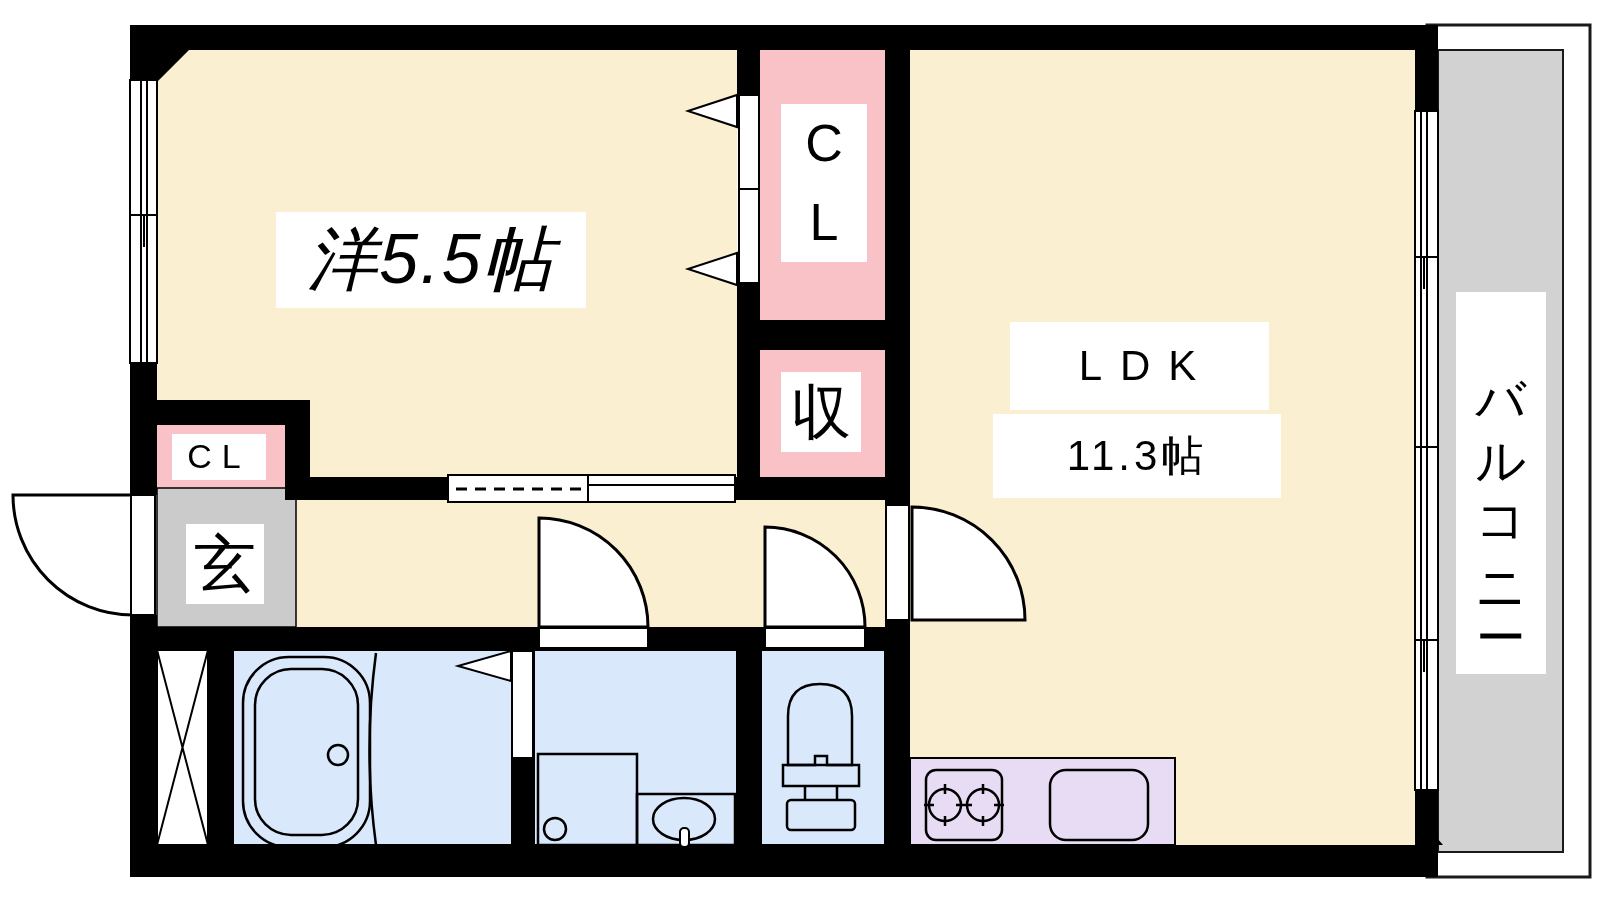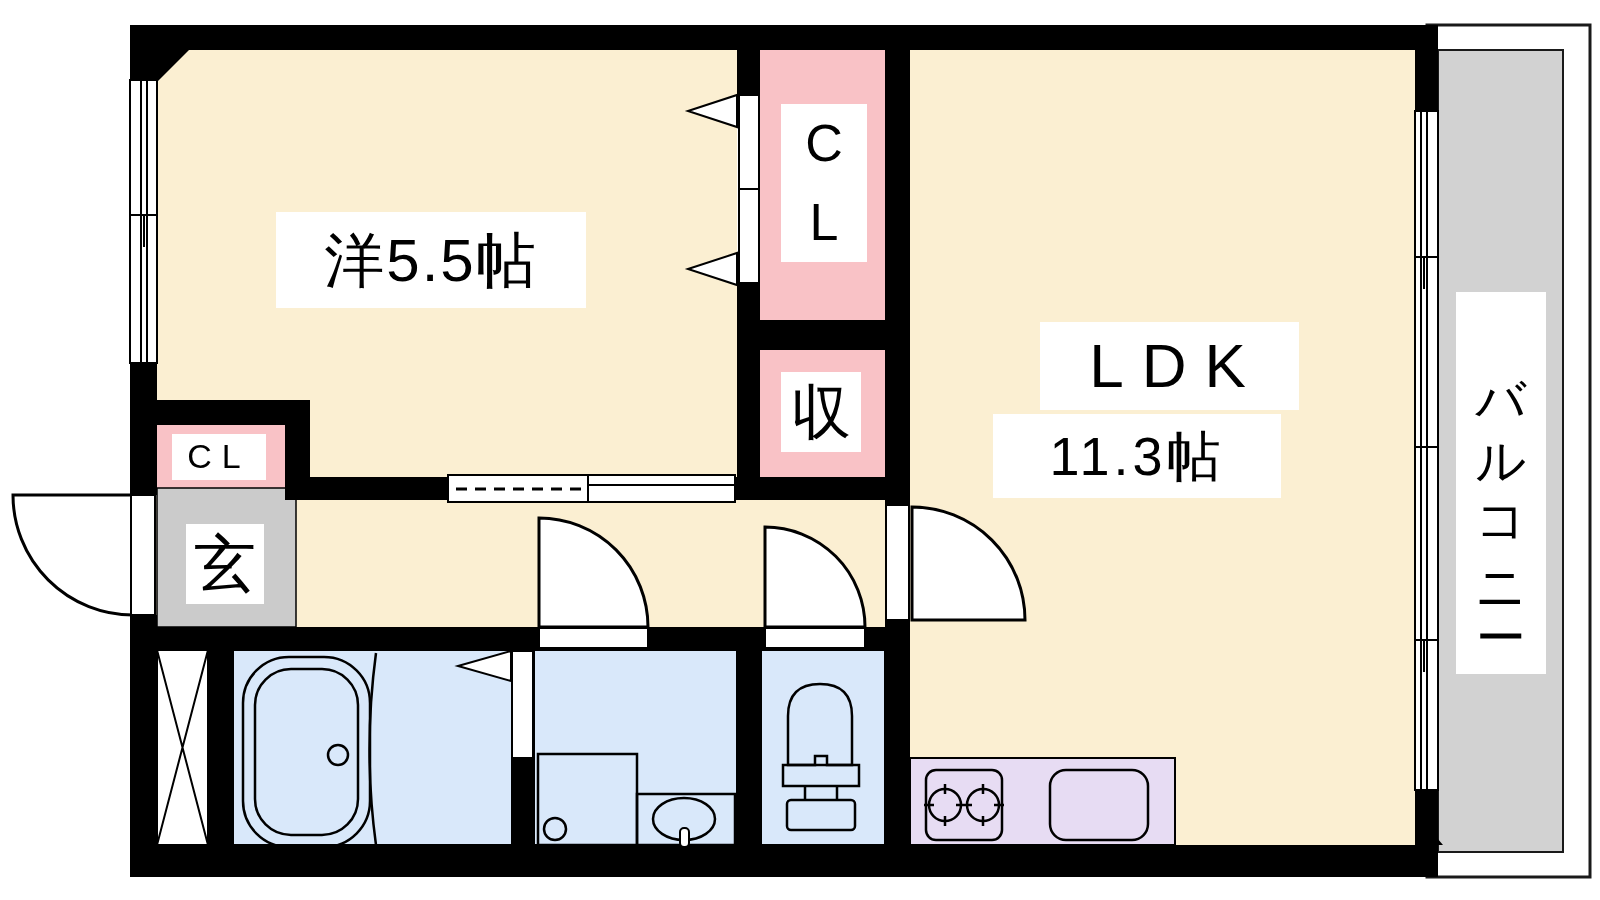--- a/index.html
+++ b/index.html
@@ -154,24 +154,24 @@
       <circle class="fx" cx="983" cy="805" r="16"></circle>
       <path class="fx" d="M945,784 V794 M945,816 V826 M924,805 H934 M956,805 H966
                          M983,784 V794 M983,816 V826 M962,805 H972 M994,805 H1004"></path>
     </g>
     <g>
       <rect class="fx" x="1050" y="770" width="98" height="70" rx="16"></rect>
     </g>
   </g>
 </svg>
 
-<div class="label" style="left:276px;top:212px;width:310px;height:96px;font-size:60px;letter-spacing:2px;">洋5.5帖</div>
+<div class="label" style="left:276px;top:212px;width:310px;height:96px;font-size:70px;letter-spacing:2px;font-style:italic;">洋5.5帖</div>
 
-<div class="label" style="left:1010px;top:322px;width:245px;height:88px;font-size:62px;letter-spacing:18px;padding-left:14px;margin-left:30px;">LDK</div>
-<div class="label" style="left:993px;top:414px;width:288px;height:84px;font-size:54px;letter-spacing:4px;">11.3帖</div>
+<div class="label" style="left:1010px;top:322px;width:245px;height:88px;font-size:42px;letter-spacing:18px;padding-left:14px;">LDK</div>
+<div class="label" style="left:993px;top:414px;width:288px;height:84px;font-size:42px;letter-spacing:4px;">11.3帖</div>
 
 <div class="label vert" style="left:1456px;top:292px;width:90px;height:382px;font-size:50px;letter-spacing:10px;">バルコニー</div>
 
 <div class="label" style="left:781px;top:104px;width:86px;height:78px;font-size:52px;">C</div>
 <div class="label" style="left:781px;top:182px;width:86px;height:80px;font-size:52px;">L</div>
 
 <div class="label" style="left:781px;top:372px;width:80px;height:80px;font-size:60px;">収</div>
 
 <div class="label" style="left:172px;top:434px;width:94px;height:46px;font-size:34px;letter-spacing:10px;padding-left:0;">CL</div>
 

